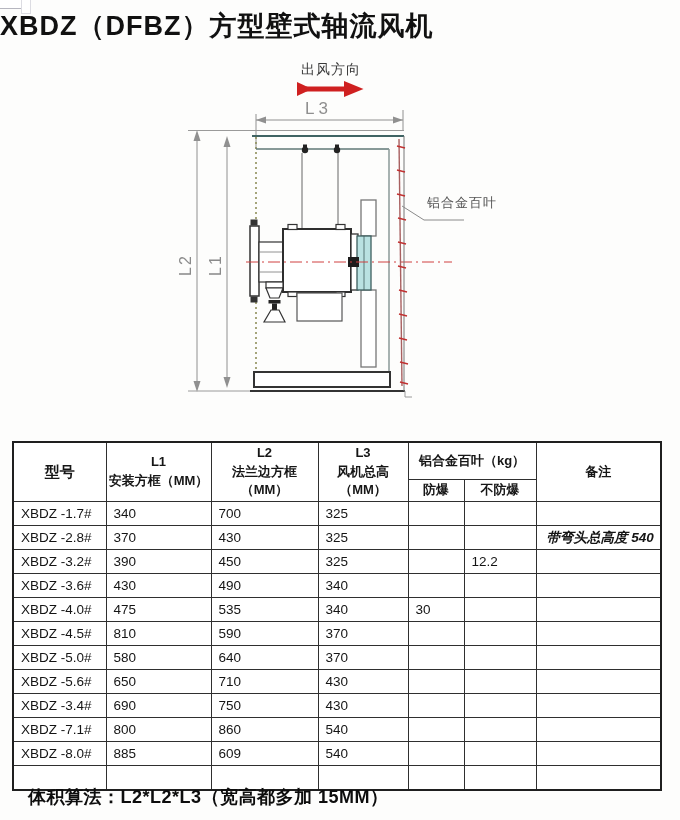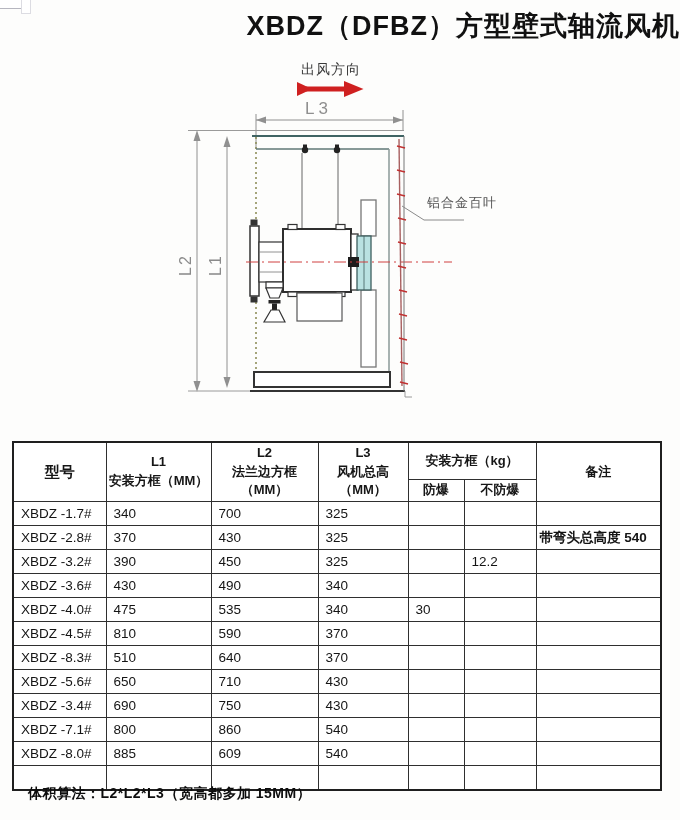--- a/index.html
+++ b/index.html
@@ -6,43 +6,43 @@
   body{background:#ffffff;font-family:"Liberation Sans","DejaVu Sans",sans-serif;}
   #page{position:relative;width:680px;height:820px;background:#fdfdfc;overflow:hidden;}
 
   
   .corner-a{position:absolute;left:-2px;top:-3px;width:22px;height:10px;
     border:1.5px solid #b6b6bf;background:#fff;}
   .corner-b{position:absolute;left:21px;top:-3px;width:8px;height:15px;
     border:1px solid #dcdce2;background:#fff;}
 
   
-  .title{position:absolute;left:0;top:8px;width:680px;text-align:right;
+  .title{position:absolute;left:0;top:8px;width:680px;text-align:left;
     font-size:27px;font-weight:bold;color:#111;letter-spacing:1px;}
 
   
   svg.drawing{position:absolute;left:0;top:0;}
   .svg-label{font-family:"Liberation Sans","DejaVu Sans",sans-serif;}
 
   
   .spec-table{position:absolute;left:12px;top:441px;border-collapse:collapse;
     table-layout:fixed;width:648px;background:#fff;}
   .spec-table,.spec-table th,.spec-table td{border:1px solid #2f2f2f;}
   .spec-table{border:2px solid #1f1f1f;}
   .spec-table th{font-size:13px;font-weight:bold;color:#161616;text-align:center;
     padding:0;line-height:1.45;}
   .spec-table .model-h{font-size:15px;}
   .spec-table tr.tier1 th{height:36px;}
   .spec-table tr.tier2 th{height:21px;}
   .spec-table td{font-size:13.5px;color:#141414;text-align:left;
     padding:1px 2px 1px 7px;height:21px;white-space:nowrap;overflow:hidden;}
-  .spec-table tbody td:nth-child(7){font-weight:bold;padding-left:3px;}
-
-  
-  .footer{position:absolute;left:28px;top:785px;font-size:14px;font-weight:bold;
+  .spec-table tbody td:nth-child(7){font-weight:bold;padding-left:10px;font-style:italic;}
+
+  
+  .footer{position:absolute;left:28px;top:785px;font-size:18px;font-weight:bold;
     color:#0d0d0d;letter-spacing:0.5px;}
 </style>
 </head>
 <body>
 
 <div id="page">
 
   <div class="corner-a"></div>
   <div class="corner-b"></div>
 
@@ -170,21 +170,21 @@
         <th rowspan="2">
           <div>L2</div>
           <div>法兰边方框</div>
           <div>（MM）</div>
         </th>
         <th rowspan="2">
           <div>L3</div>
           <div>风机总高</div>
           <div>（MM）</div>
         </th>
-        <th colspan="2">安装方框（kg）</th>
+        <th colspan="2">铝合金百叶（kg）</th>
         <th rowspan="2">备注</th>
       </tr>
       <tr class="tier2">
         <th>防爆</th>
         <th>不防爆</th>
       </tr>
     </thead>
     <tbody>
         <tr>
           <td>XBDZ -1.7#</td>
@@ -234,22 +234,22 @@
         <tr>
           <td>XBDZ -4.5#</td>
           <td>810</td>
           <td>590</td>
           <td>370</td>
           <td></td>
           <td></td>
           <td></td>
         </tr>
         <tr>
-          <td>XBDZ -8.3#</td>
-          <td>510</td>
+          <td>XBDZ -5.0#</td>
+          <td>580</td>
           <td>640</td>
           <td>370</td>
           <td></td>
           <td></td>
           <td></td>
         </tr>
         <tr>
           <td>XBDZ -5.6#</td>
           <td>650</td>
           <td>710</td>

